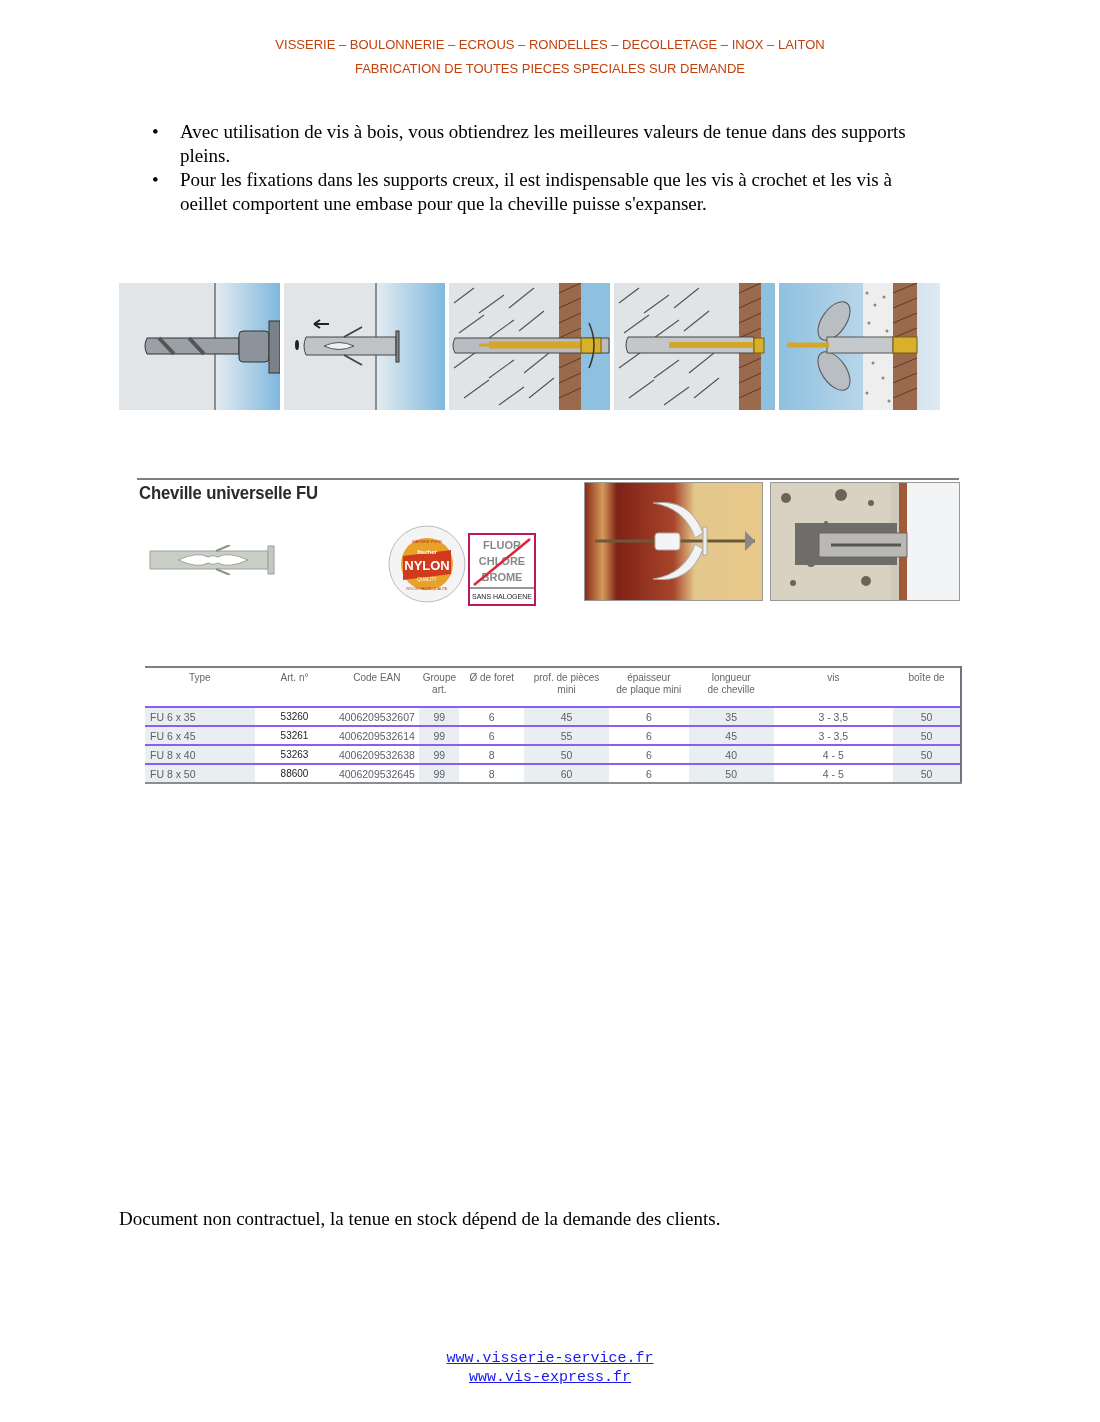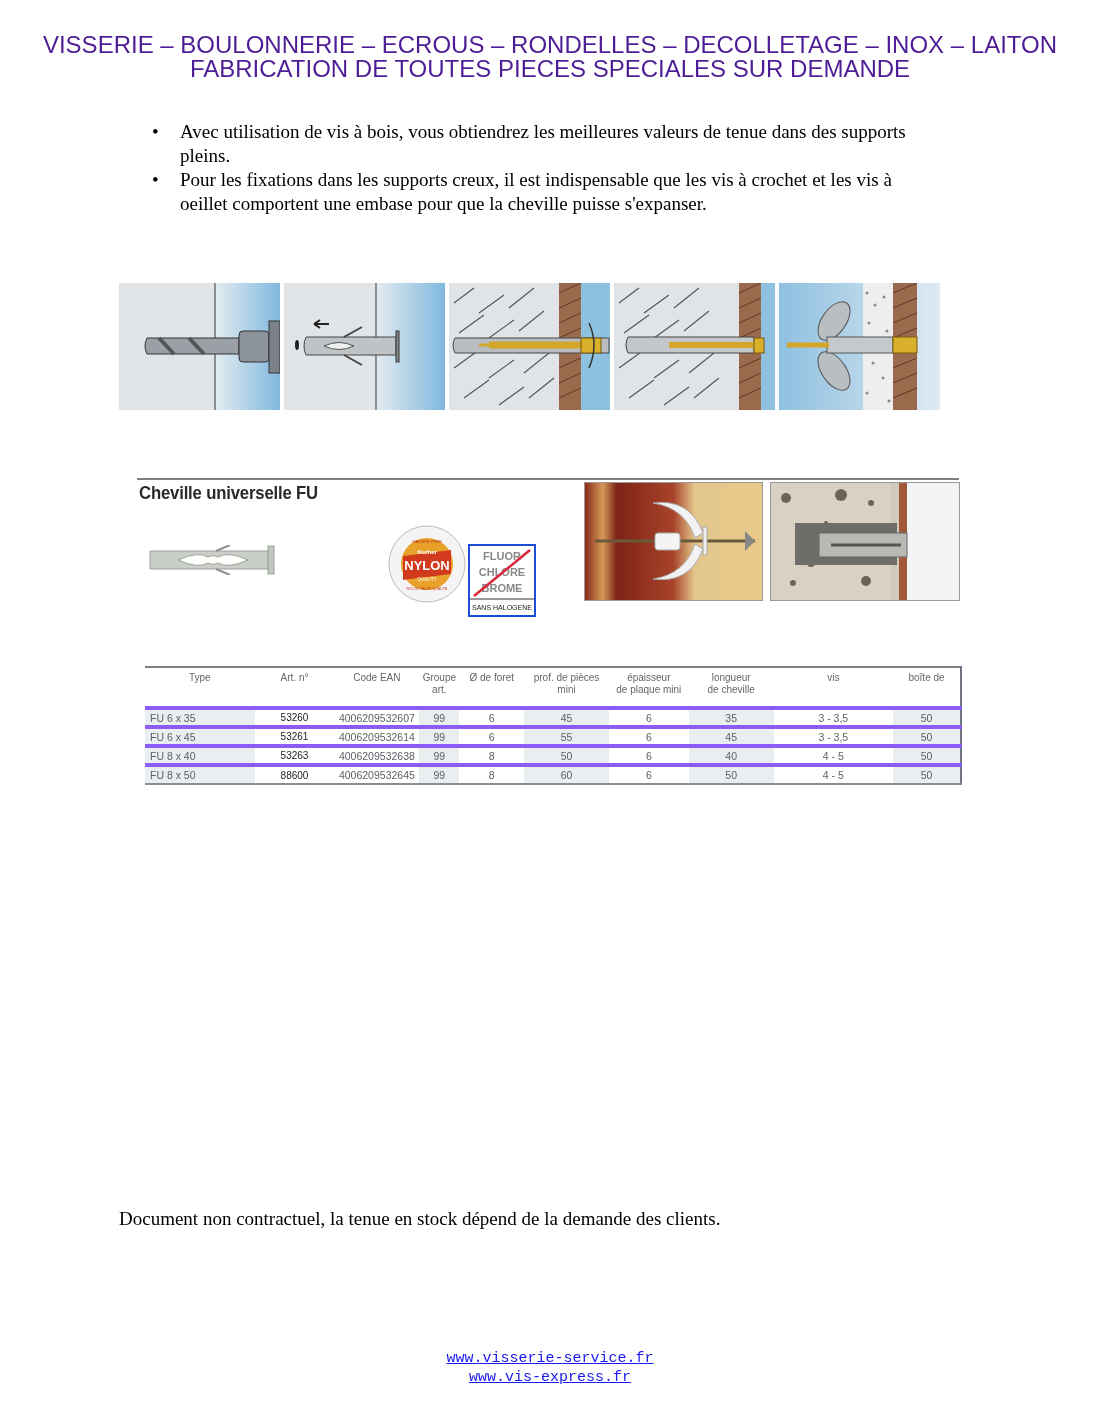--- a/index.html
+++ b/index.html
@@ -1,46 +1,46 @@
 <!DOCTYPE html>
 <html><head>
 <meta charset="utf-8">
 <style>
   html, body { margin: 0; padding: 0; background: #ffffff; }
   body { width: 1100px; height: 1422px; position: relative; overflow: hidden; font-family: "Liberation Serif", serif; color: #000; }
 
-  .header { position: absolute; top: 33px; left: 0; width: 1100px; text-align: center; font-family: "Liberation Sans", sans-serif; font-size: 24px; line-height: 24px; color: #4c1d95; }
+  .header { position: absolute; top: 33px; left: 0; width: 1100px; text-align: center; font-family: "Liberation Sans", sans-serif; font-size: 13px; line-height: 24px; color: #c2410c; }
   .header div { white-space: nowrap; }
 
   .bullets { position: absolute; top: 120px; left: 148px; width: 830px; margin: 0; padding: 0; list-style: none; font-size: 19px; line-height: 24px; }
   .bullets li { position: relative; padding-left: 32px; margin-bottom: 0; }
   .bullets li .dot { position: absolute; left: 4px; top: 0; }
 
   
   .steps { position: absolute; top: 283px; left: 119px; width: 822px; height: 127px; display: flex; gap: 4px; }
   .step { width: 161px; height: 127px; position: relative; overflow: hidden; background: #dfe3e6; }
   .step svg { display: block; }
 
   
   .product { position: absolute; top: 478px; left: 137px; width: 822px; height: 125px; }
   .product .topline { position: absolute; top: 0; left: 0; width: 822px; height: 2px; background: #7b7f86; }
   .product .title { position: absolute; top: 4px; left: 2px; font-family: "Liberation Sans", sans-serif; font-weight: bold; font-size: 19px; color: #2a2a2e; transform: scaleX(0.88); transform-origin: left; letter-spacing: -0.2px; }
   .plug-img { position: absolute; top: 67px; left: 11px; width: 132px; height: 30px; }
   .nylon-badge { position: absolute; top: 46px; left: 250px; width: 80px; height: 80px; }
-  .halogen-badge { position: absolute; top: 66px; left: 331px; width: 68px; height: 73px; border: 2px solid #1d4ed8; background: #fff; box-sizing: border-box; text-align: right; }
+  .halogen-badge { position: absolute; top: 55px; left: 331px; width: 68px; height: 73px; border: 2px solid #be185d; background: #fff; box-sizing: border-box; text-align: right; }
   .photo1 { position: absolute; top: 4px; left: 447px; width: 177px; height: 117px; border: 1px solid #999; overflow: hidden; }
   .photo2 { position: absolute; top: 4px; left: 633px; width: 188px; height: 117px; border: 1px solid #999; overflow: hidden; background: #f1f3f6; }
 
   
   .spec-table { position: absolute; top: 666px; left: 145px; width: 817px; border-collapse: collapse; font-family: "Liberation Sans", sans-serif; color: #555; }
   .spec-table th, .spec-table td { padding: 0; text-align: center; font-weight: normal; }
   .spec-table .hdr th { font-size: 10px; line-height: 12px; vertical-align: top; padding-top: 4px; height: 34px; color: #666; }
   .spec-table .units th { font-size: 10px; line-height: 14px; height: 16px; color: #666; vertical-align: bottom; padding-bottom: 1px; }
   .spec-table tbody tr { height: 19px; }
-  .spec-table tbody td { font-size: 10.5px; border-top: 4px solid #8b5cf6; color: #5c5f66; transform-origin: center; }
+  .spec-table tbody td { font-size: 10.5px; border-top: 2px solid #8b5cf6; color: #5c5f66; transform-origin: center; }
   .spec-table tbody tr:last-child td { border-bottom: 2px solid #8a8e94; }
   .spec-table td.type { text-align: left; padding-left: 5px; }
   .spec-table td.art { font-weight: normal; color: #222; font-size: 10px; }
   .spec-table td.shade, .spec-table th.shade { background: #e9eef1; }
   .spec-table .right-border { border-right: 2px solid #6f7580; }
   .spec-table .hdr .rb, .spec-table .units .rb { border-right: 2px solid #6f7580; }
   .spec-table .hdr-line th { border-top: 2px solid #7b7f86; }
 
   .disclaimer { position: absolute; top: 1207px; left: 119px; font-size: 19px; line-height: 24px; white-space: nowrap; }
 

